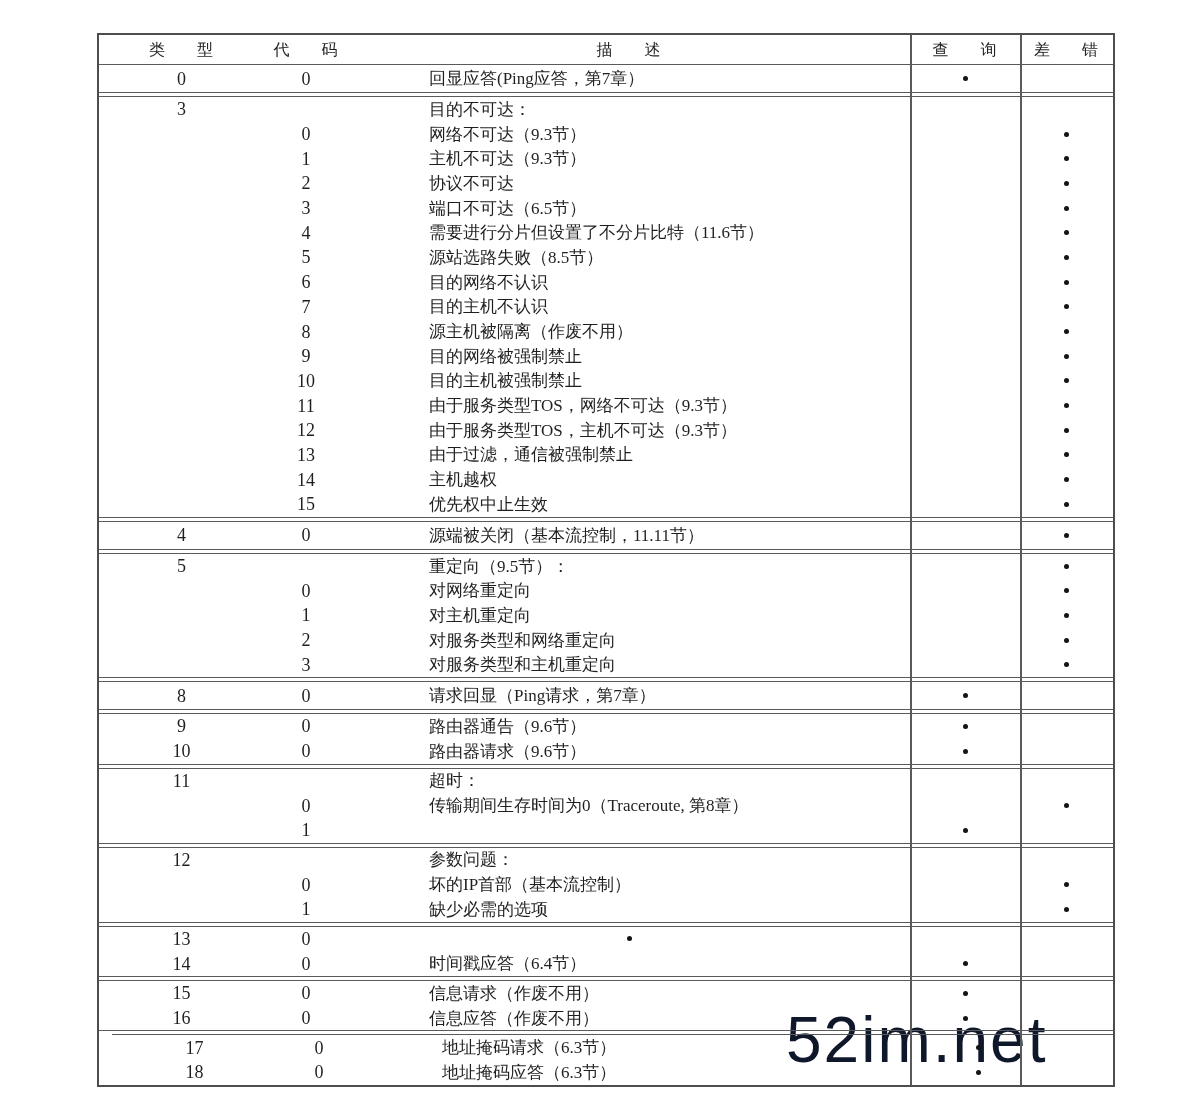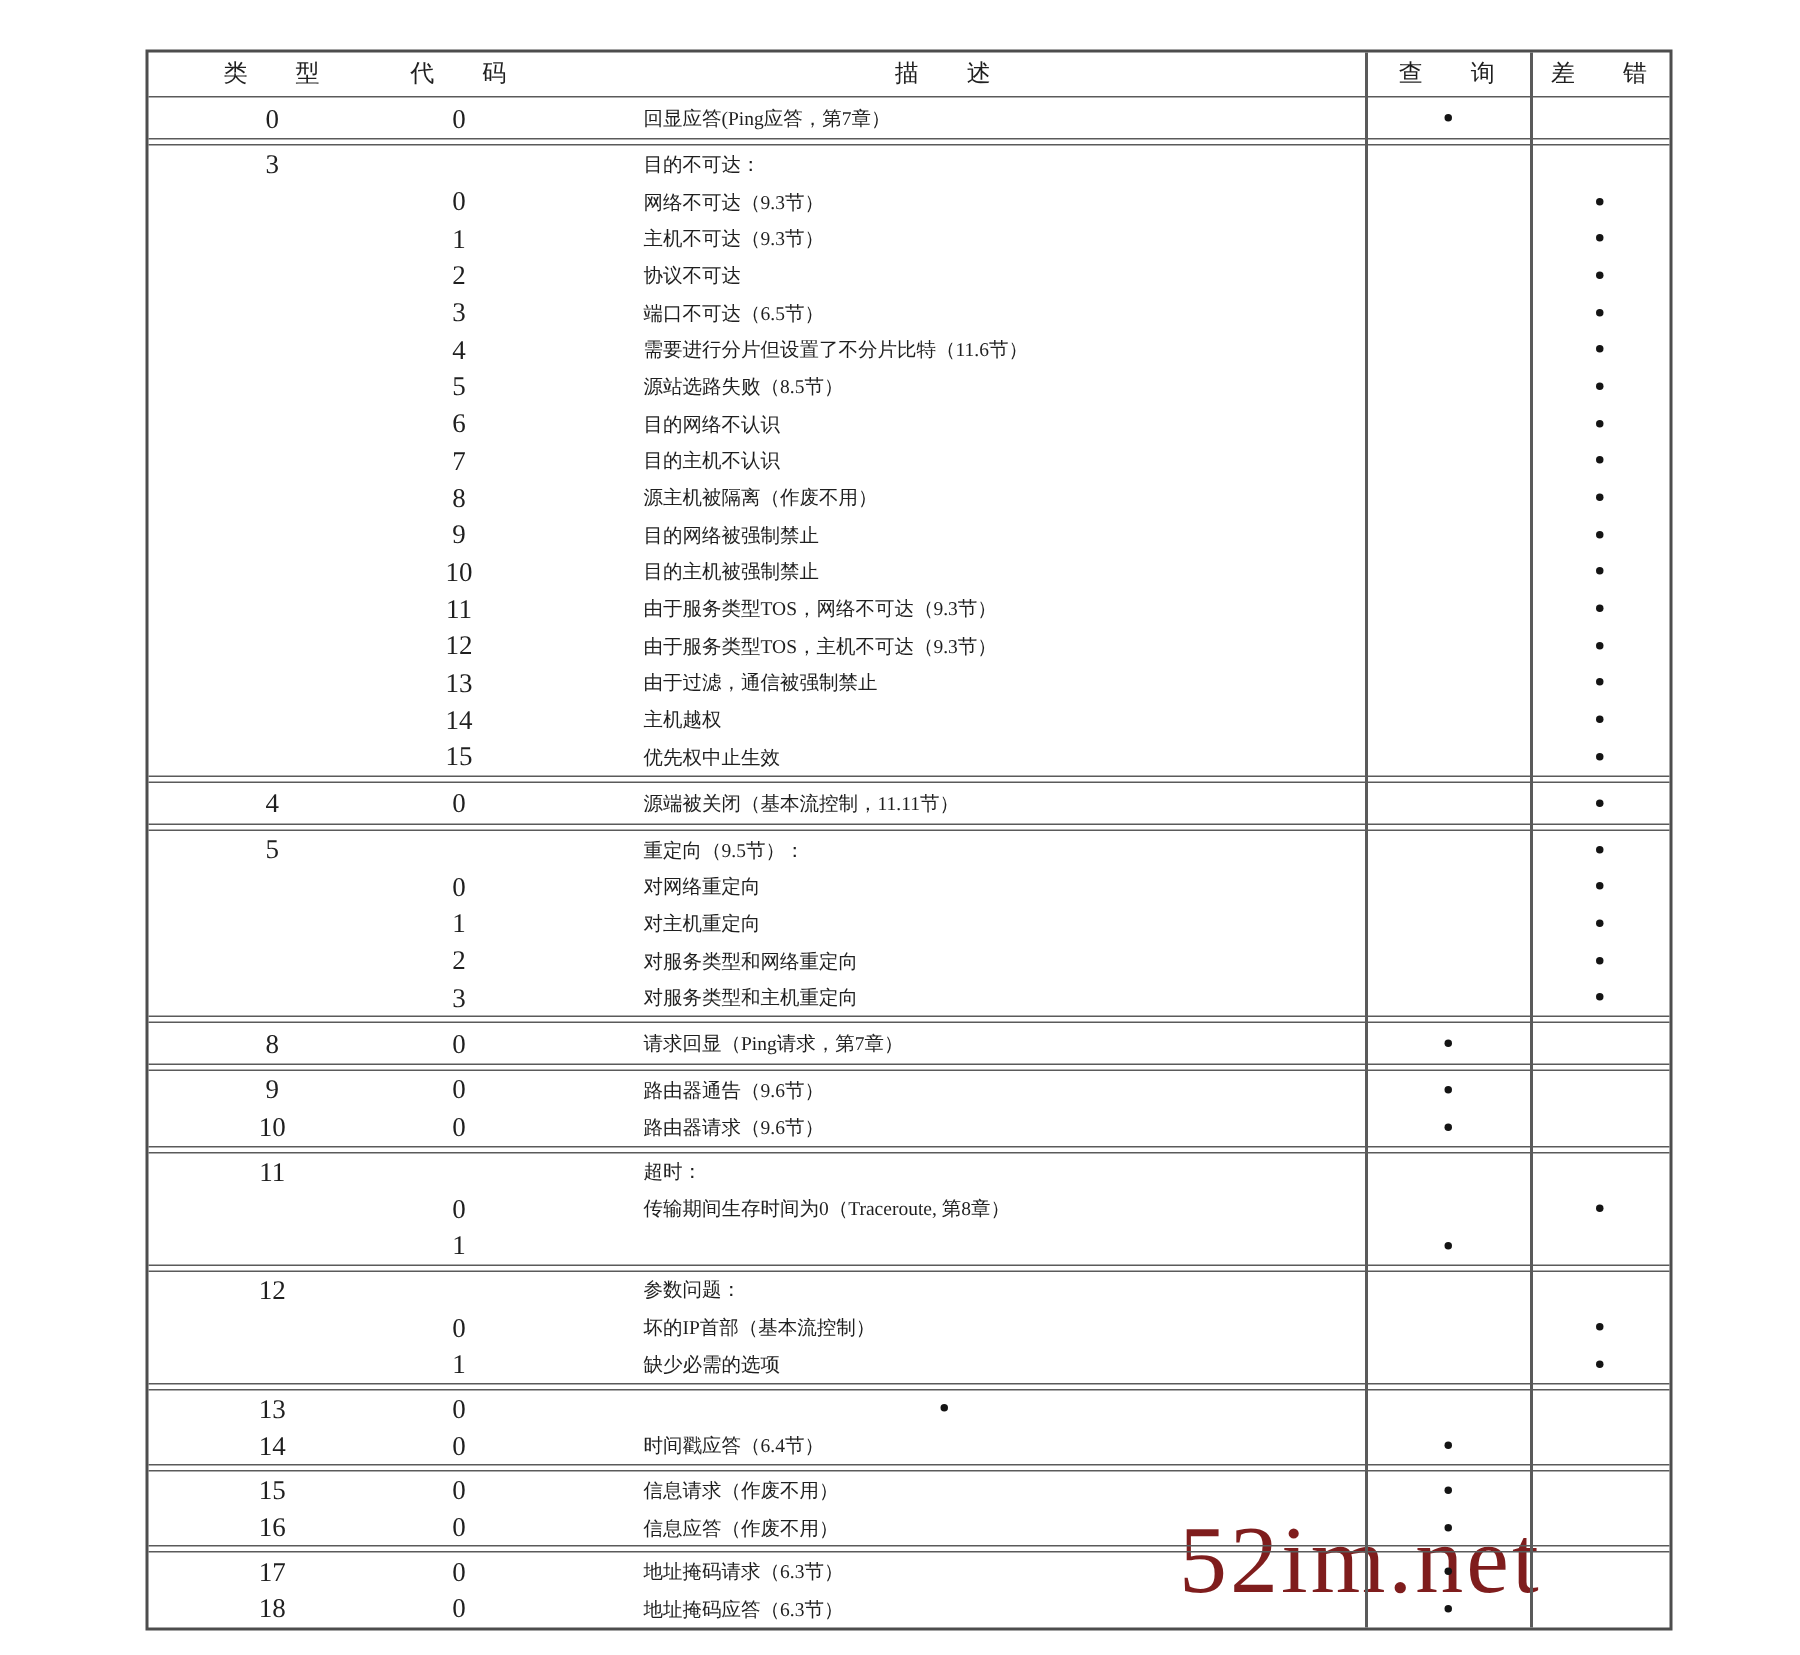--- a/index.html
+++ b/index.html
@@ -14,24 +14,24 @@
   }
   .page {
     position: relative;
     width: 1200px;
     height: 1103px;
   }
   .watermark {
     position: absolute;
     left: 786px;
     top: 1008px;
-    font-family: Liberation Serif, serif;
+    font-family: Liberation Sans, sans-serif;
     font-size: 64px;
     font-weight: 400;
-    color: #7f1d1d;
+    color: #0f172a;
     letter-spacing: 2px;
     line-height: 1;
     user-select: none;
   }
   .table-wrap {
     position: absolute;
     left: 97px;
     top: 33px;
     width: 1018px;
     border: 2px solid #4d4d4d;
@@ -57,37 +57,37 @@
   .thead .cell {
     font-size: 16px;
     text-align: center;
     word-spacing: 26px;
     letter-spacing: 1px;
   }
   .thead .c-desc { padding-left: 0; }
 
   .sec { border-bottom: 1.6px solid #5a5a5a; }
   .sec + .sec { border-top: 1.6px solid #5a5a5a; margin-top: 3px; }
-  .sec:last-child { border-bottom: none; }
+  .sec:last-child { border-bottom: none; margin-left: 13px; }
 
   .row {
     display: grid;
     grid-template-columns: 165px 84px 562px 110px 93px;
     height: 24.7px;
     align-items: center;
   }
   .sec-single .row { height: 27px; }
 
   .cell { line-height: 1; }
   .c-type, .c-code {
     text-align: center;
     font-size: 18px;
   }
   .c-desc {
-    font-size: 13px;
+    font-size: 17px;
     padding-left: 81px;
     white-space: nowrap;
   }
   .c-q, .c-e {
     display: flex;
     justify-content: center;
     align-items: center;
   }
   .dot {
     width: 5px;

